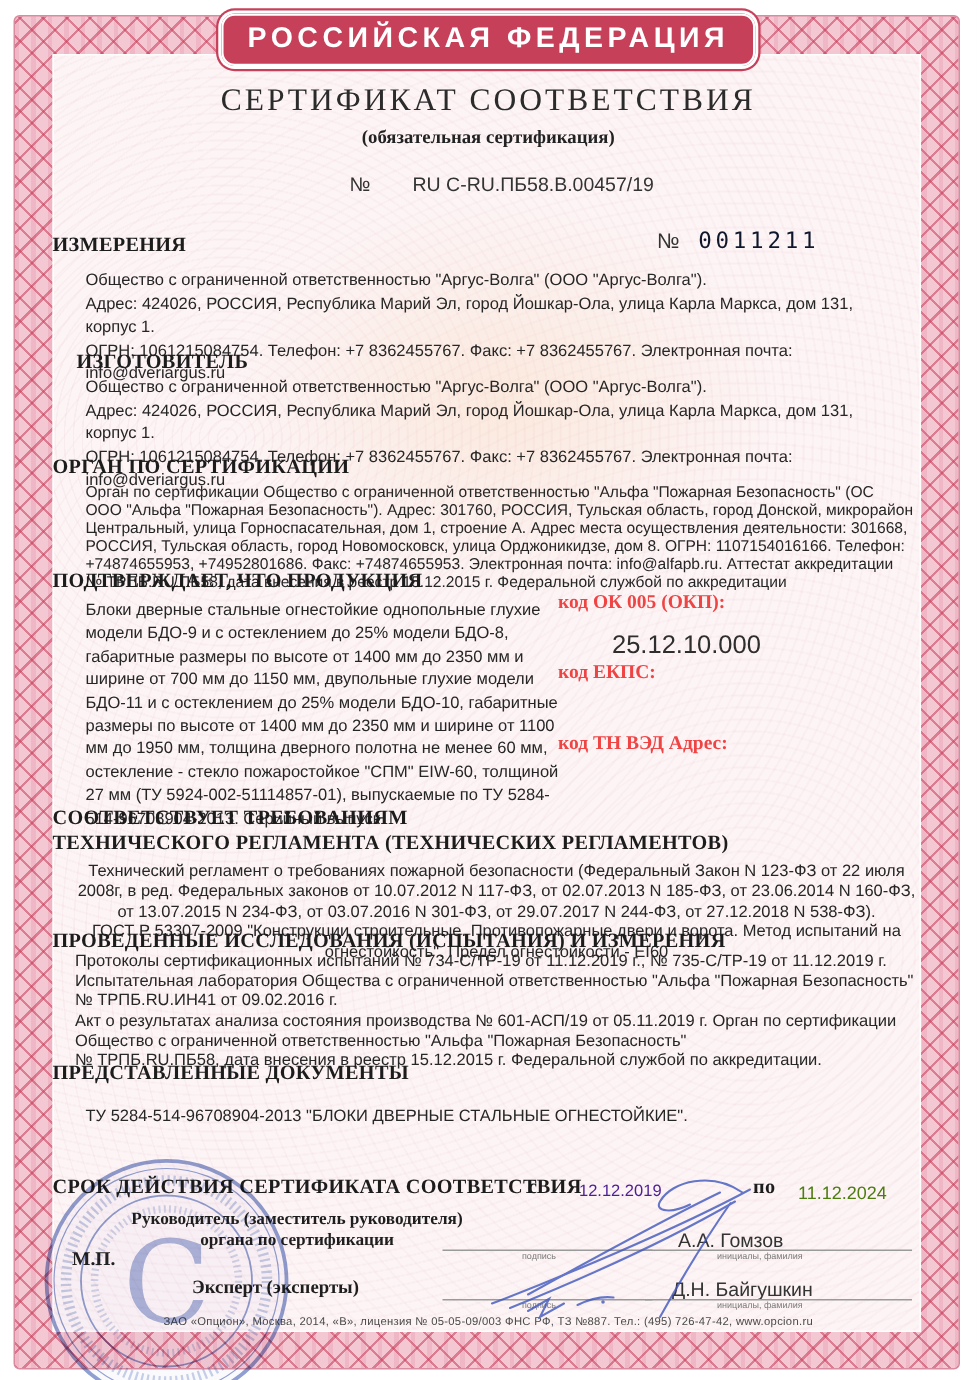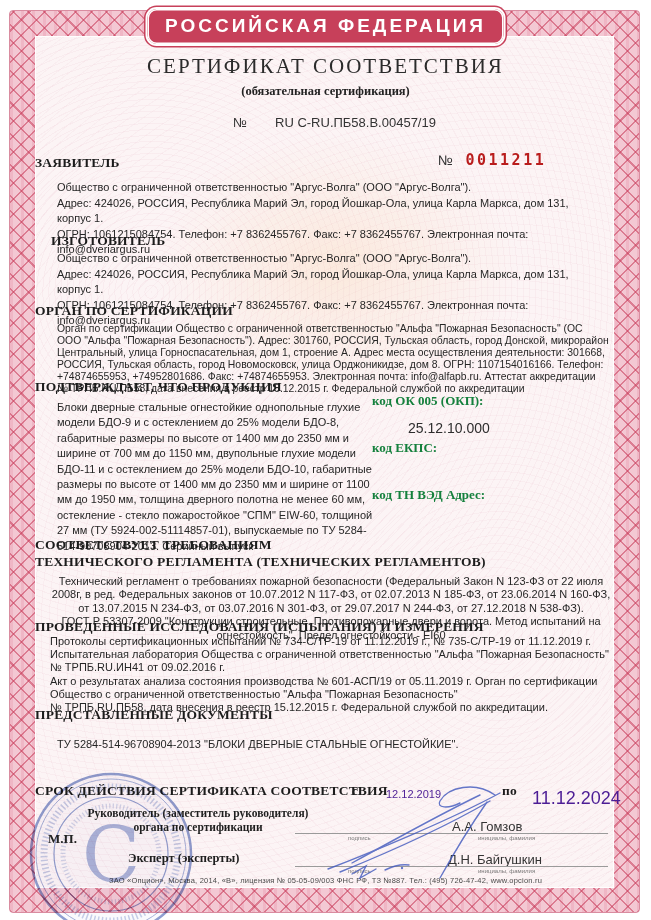--- a/index.html
+++ b/index.html
@@ -52,24 +52,24 @@
   }
   .subtitle {
     top:84px; left:0; width:100%; text-align:center;
     font-family:"Liberation Serif","DejaVu Serif",serif;
     font-weight:bold; font-size:12.5px; color:#222;
   }
   .certno-row {
     top:115px; left:0; width:100%; display:flex; justify-content:center;
     gap:28px; font-size:13px; color:#333; padding-left:18px; box-sizing:border-box;
   }
-  .formno { font-family:"DejaVu Sans Mono","Liberation Mono",monospace; font-weight:bold;
-    font-size:15px; letter-spacing:2.5px; color:#b91c1c; }
+  .formno { font-family:"DejaVu Sans Mono","Liberation Mono",monospace; font-weight:normal;
+    font-size:15px; letter-spacing:2.5px; color:#0f172a; }
   .code-label { font-family:"Liberation Serif","DejaVu Serif",serif; font-weight:bold;
-    font-size:13px; color:#15803d; white-space:nowrap; }
+    font-size:13px; color:#ef4444; white-space:nowrap; }
   .caption { font-size:6px; color:#7a7a7a; white-space:nowrap; }
   .line { border-top:1px solid #9a9a9a; height:0; }
   .name { font-size:13px; color:#333; white-space:nowrap; }
   .footer {
     top:876px; left:0; width:100%; text-align:center;
     font-size:7.5px; color:#4a4a4a; letter-spacing:.2px;
   }
   .stamp { position:absolute; left:24px; top:767px; opacity:.62; mix-blend-mode:multiply; z-index:6; }
   .sign-strokes { position:absolute; left:290px; top:775px; z-index:7; }
 </style>
@@ -83,41 +83,41 @@
   <div class="badge">
     <span>РОССИЙСКАЯ ФЕДЕРАЦИЯ</span>
   </div>
   <div class="abs subtitle">(обязательная сертификация)</div>
   <div class="abs title">СЕРТИФИКАТ СООТВЕТСТВИЯ</div>
   <div class="abs certno-row">
     <span>№</span>
     <span>RU C-RU.ПБ58.В.00457/19</span>
   </div>
 
-  <div class="abs h" style="top:155px; left:35px;">ЗАЯВИТЕЛЬ</div>
+  <div class="abs h" style="top:155px; left:35px;">ИЗМЕРЕНИЯ</div>
   <div class="abs" style="top:151px; left:438px;">
     <span style="font-size:14px;color:#333;margin-right:8px;">№</span>
     <span class="formno">0011211</span>
   </div>
   <div class="abs t pre" style="top:180px; left:57px; width:545px;">Общество с ограниченной ответственностью "Аргус-Волга" (ООО "Аргус-Волга").
 Адрес: 424026, РОССИЯ, Республика Марий Эл, город Йошкар-Ола, улица Карла Маркса, дом 131, корпус 1.
 ОГРН: 1061215084754. Телефон: +7 8362455767. Факс: +7 8362455767. Электронная почта: info@dveriargus.ru</div>
 
   <div class="abs h" style="top:233px; left:35px;margin-left:16px;">ИЗГОТОВИТЕЛЬ</div>
   <div class="abs t pre" style="top:251px; left:57px; width:545px;">Общество с ограниченной ответственностью "Аргус-Волга" (ООО "Аргус-Волга").
 Адрес: 424026, РОССИЯ, Республика Марий Эл, город Йошкар-Ола, улица Карла Маркса, дом 131, корпус 1.
 ОГРН: 1061215084754. Телефон: +7 8362455767. Факс: +7 8362455767. Электронная почта: info@dveriargus.ru</div>
 
   <div class="abs h" style="top:303px; left:35px;">ОРГАН ПО СЕРТИФИКАЦИИ</div>
   <div class="abs" style="top:323px; left:57px; width:552px; font-size:10.4px; line-height:12px; color:#262626;">Орган по сертификации Общество с ограниченной ответственностью "Альфа "Пожарная Безопасность" (ОС ООО "Альфа "Пожарная Безопасность"). Адрес: 301760, РОССИЯ, Тульская область, город Донской, микрорайон Центральный, улица Горноспасательная, дом 1, строение А. Адрес места осуществления деятельности: 301668, РОССИЯ, Тульская область, город Новомосковск, улица Орджоникидзе, дом 8. ОГРН: 1107154016166. Телефон: +74874655953, +74952801686. Факс: +74874655953. Электронная почта: info@alfapb.ru. Аттестат аккредитации № ТРПБ.RU.ПБ58, дата внесения в реестр 15.12.2015 г. Федеральной службой по аккредитации</div>
 
   <div class="abs h" style="top:379px; left:35px;">ПОДТВЕРЖДАЕТ, ЧТО ПРОДУКЦИЯ</div>
   <div class="abs t" style="top:400px; left:57px; width:322px; line-height:15.4px;">Блоки дверные стальные огнестойкие однопольные глухие модели БДО-9 и с остеклением до 25% модели БДО-8, габаритные размеры по высоте от 1400 мм до 2350 мм и ширине от 700 мм до 1150 мм, двупольные глухие модели БДО-11 и с остеклением до 25% модели БДО-10, габаритные размеры по высоте от 1400 мм до 2350 мм и ширине от 1100 мм до 1950 мм, толщина дверного полотна не менее 60 мм, остекление - стекло пожаростойкое "СПМ" EIW-60, толщиной 27 мм (ТУ 5924-002-51114857-01), выпускаемые по ТУ 5284-514-96708904-2013. Серийный выпуск</div>
   <div class="abs code-label" style="top:393px; left:372px;">код ОК 005 (ОКП):</div>
-  <div class="abs" style="top:420px; left:408px; font-size:14px; color:#2e2e2e;">25.12.10.000</div>
+  <div class="abs" style="top:420px; left:408px; font-size:17px; color:#2e2e2e;">25.12.10.000</div>
   <div class="abs code-label" style="top:440px; left:372px;">код ЕКПС:</div>
   <div class="abs code-label" style="top:487px; left:372px;">код ТН ВЭД Адрес:</div>
 
   <div class="abs h" style="top:537px; left:35px;">СООТВЕТСТВУЕТ ТРЕБОВАНИЯМ</div>
   <div class="abs h" style="top:554px; left:35px;">ТЕХНИЧЕСКОГО РЕГЛАМЕНТА (ТЕХНИЧЕСКИХ РЕГЛАМЕНТОВ)</div>
   <div class="abs t pre" style="top:575px; left:50px; width:562px; line-height:13.4px;text-align:center;">Технический регламент о требованиях пожарной безопасности (Федеральный Закон N 123-ФЗ от 22 июля 2008г, в ред. Федеральных законов от 10.07.2012 N 117-ФЗ, от 02.07.2013 N 185-ФЗ, от 23.06.2014 N 160-ФЗ, от 13.07.2015 N 234-ФЗ, от 03.07.2016 N 301-ФЗ, от 29.07.2017 N 244-ФЗ, от 27.12.2018 N 538-ФЗ).
 ГОСТ Р 53307-2009 "Конструкции строительные. Противопожарные двери и ворота. Метод испытаний на огнестойкость". Предел огнестойкости -  EI60</div>
 
   <div class="abs h" style="top:619px; left:35px;">ПРОВЕДЕННЫЕ ИССЛЕДОВАНИЯ (ИСПЫТАНИЯ) И ИЗМЕРЕНИЯ</div>
   <div class="abs t pre" style="top:635px; left:50px; width:562px; line-height:13.2px;">Протоколы сертификационных испытаний № 734-С/ТР-19 от 11.12.2019 г., № 735-С/ТР-19 от 11.12.2019 г.
@@ -125,21 +125,21 @@
 Акт о результатах анализа состояния производства № 601-АСП/19 от 05.11.2019 г. Орган по сертификации Общество с ограниченной ответственностью "Альфа "Пожарная Безопасность"
 № ТРПБ.RU.ПБ58, дата внесения в реестр 15.12.2015 г. Федеральной службой по аккредитации.</div>
 
   <div class="abs h" style="top:707px; left:35px;">ПРЕДСТАВЛЕННЫЕ ДОКУМЕНТЫ</div>
   <div class="abs t" style="top:737px; left:57px; width:540px;">ТУ 5284-514-96708904-2013 "БЛОКИ ДВЕРНЫЕ СТАЛЬНЫЕ ОГНЕСТОЙКИЕ".</div>
 
   <div class="abs h" style="top:783px; left:35px;">СРОК ДЕЙСТВИЯ СЕРТИФИКАТА СООТВЕТСТВИЯ</div>
   <div class="abs h" style="top:783px; left:352px;">с</div>
   <div class="abs" style="top:788px; left:386px; font-size:11px; color:#4c1d95;">12.12.2019</div>
   <div class="abs h" style="top:783px; left:502px;">по</div>
-  <div class="abs" style="top:788px; left:532px; font-size:18px; color:#4c1d95;">11.12.2024</div>
+  <div class="abs" style="top:788px; left:532px; font-size:12px; color:#4d7c0f;">11.12.2024</div>
 
   <div class="abs pre" style="top:807px; left:68px; width:260px; text-align:center; font-family:'Liberation Serif','DejaVu Serif',serif; font-weight:bold; font-size:11.5px; line-height:13.5px; color:#1e1e1e;">Руководитель (заместитель руководителя)
 органа по сертификации</div>
   <div class="abs" style="top:831px; left:48px; font-family:'Liberation Serif','DejaVu Serif',serif; font-weight:bold; font-size:13px; color:#222;">М.П.</div>
 
   <div class="abs line" style="top:833px; left:295px; width:140px;"></div>
   <div class="abs caption" style="top:835px; left:348px;">подпись</div>
   <div class="abs name" style="top:819px; left:452px;">А.А. Гомзов</div>
   <div class="abs line" style="top:833px; left:430px; width:178px;"></div>
   <div class="abs caption" style="top:835px; left:478px;">инициалы, фамилия</div>

